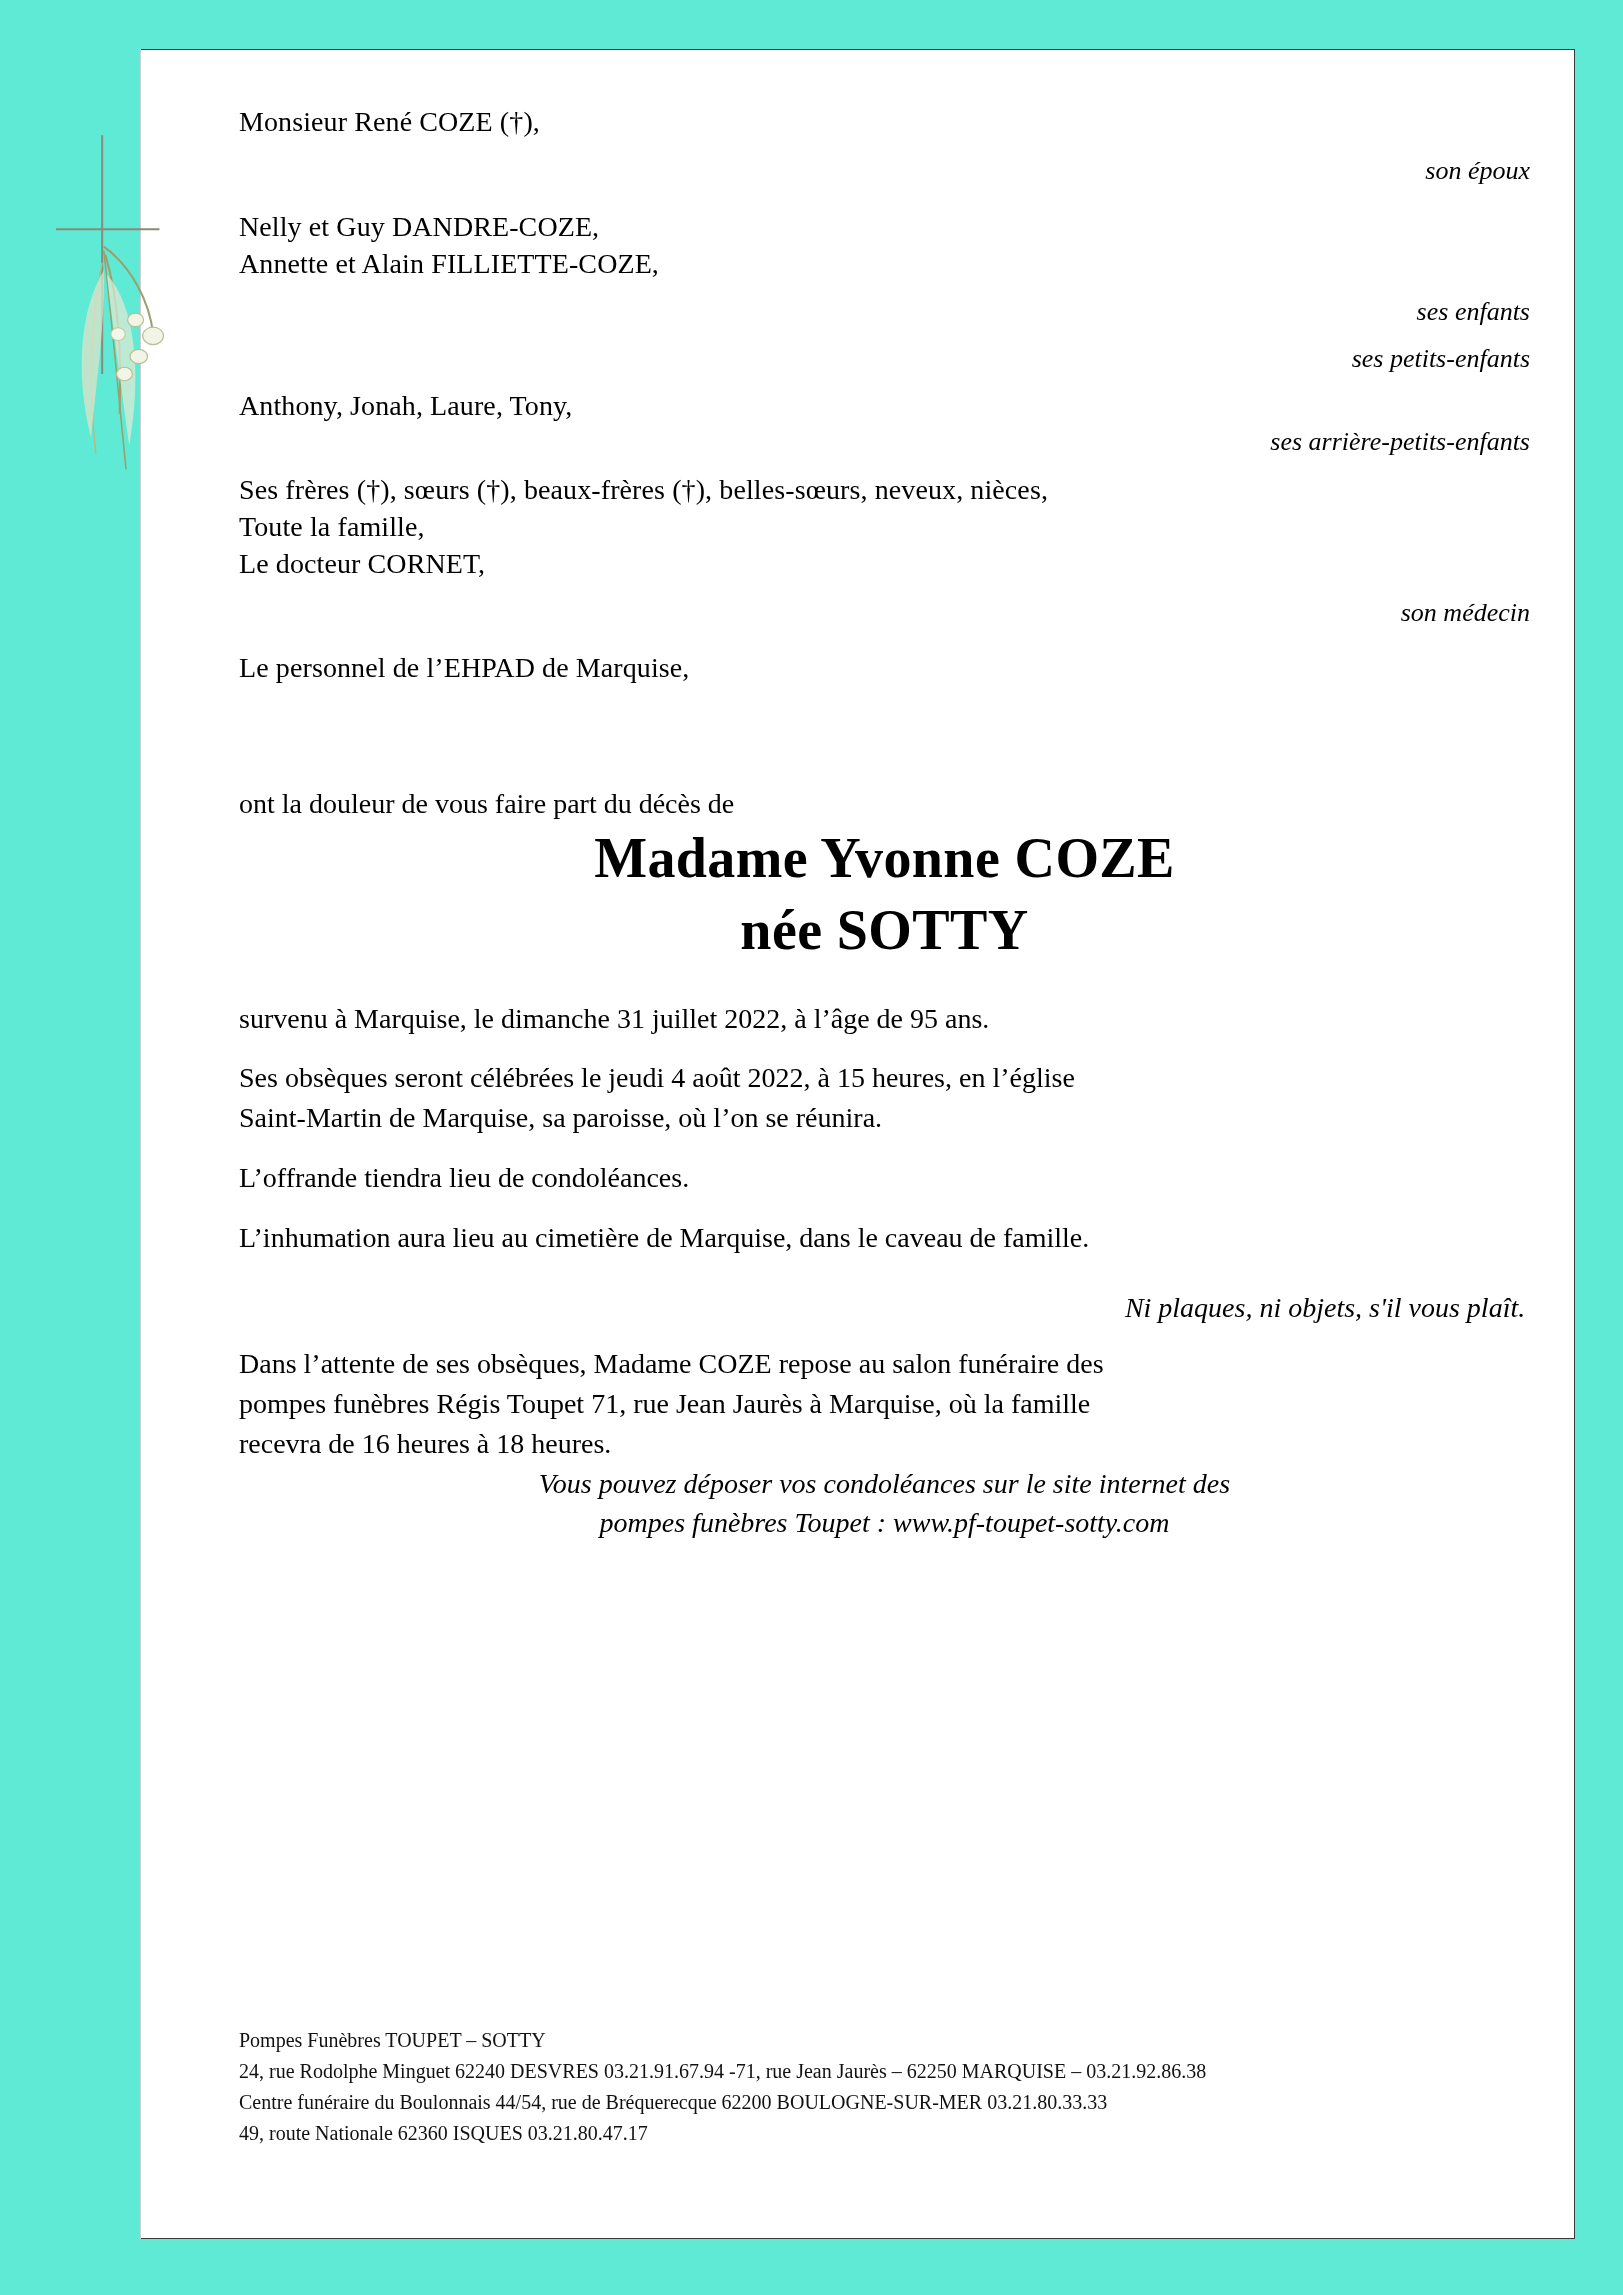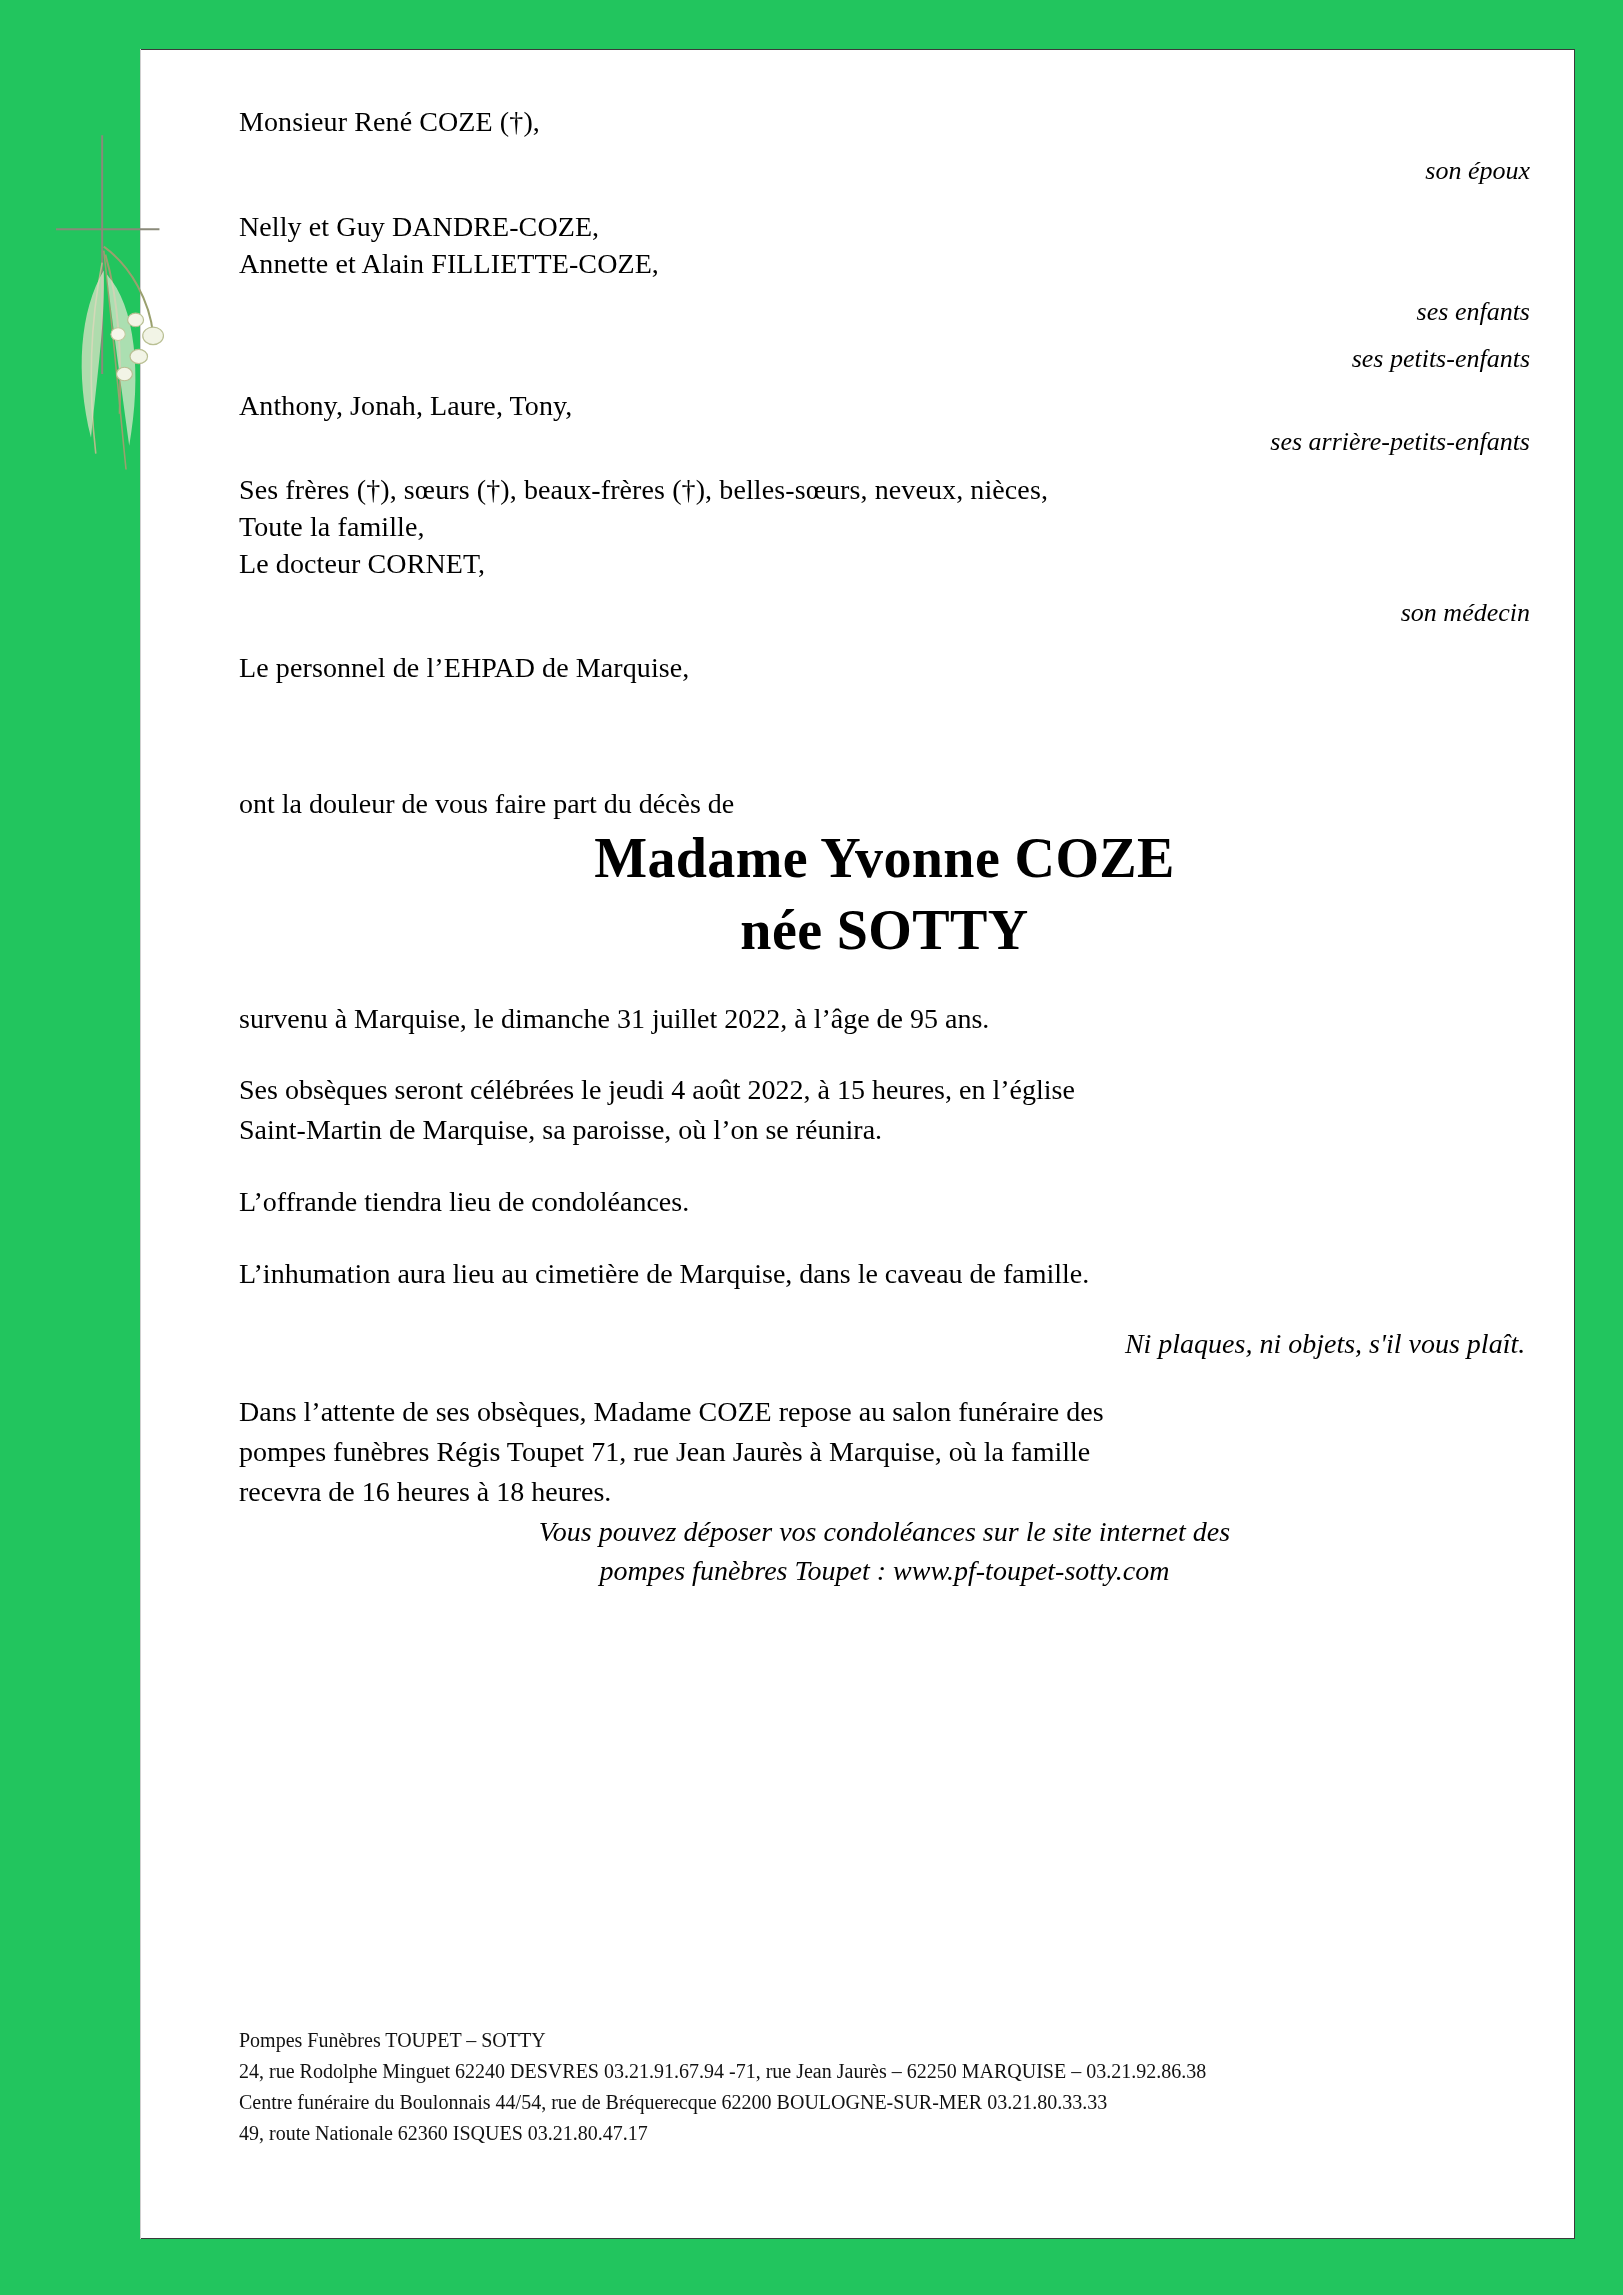--- a/index.html
+++ b/index.html
@@ -14,21 +14,21 @@
     color: #000000;
     position: relative;
     overflow: hidden;
   }
 
   .page {
     position: absolute;
     left: 0; top: 0;
     width: 1624px;
     height: 2295px;
-    background: #22c55e;
+    background: #5eead4;
   }
 
   
   .frame {
     position: absolute;
     left: 140px;
     top: 49px;
     width: 1435px;
     height: 2190px;
     border: 1.6px solid #3a3a3a;
@@ -87,21 +87,21 @@
     text-align: center;
     font-weight: bold;
     font-size: 56px;
     line-height: 1.28;
     letter-spacing: 0.4px;
   }
 
   .para {
     font-size: 28px;
     line-height: 1.42;
-    margin-top: 32px;
+    margin-top: 20px;
   }
   .para.first { margin-top: 32px; }
 
   .italic-right {
     font-size: 28px;
     font-style: italic;
     text-align: right;
     margin-top: 35px;
     padding-right: 4.8px;
   }

